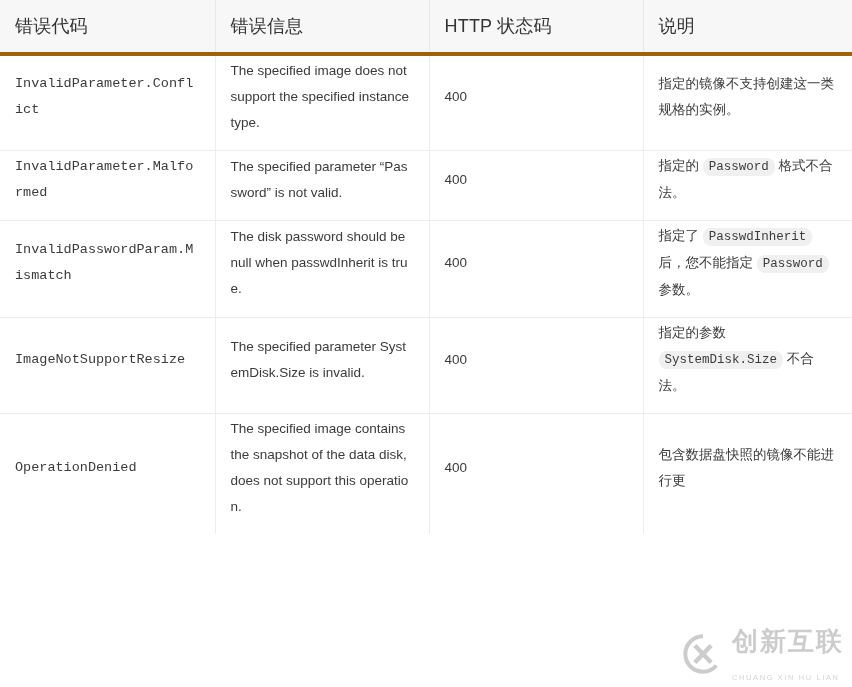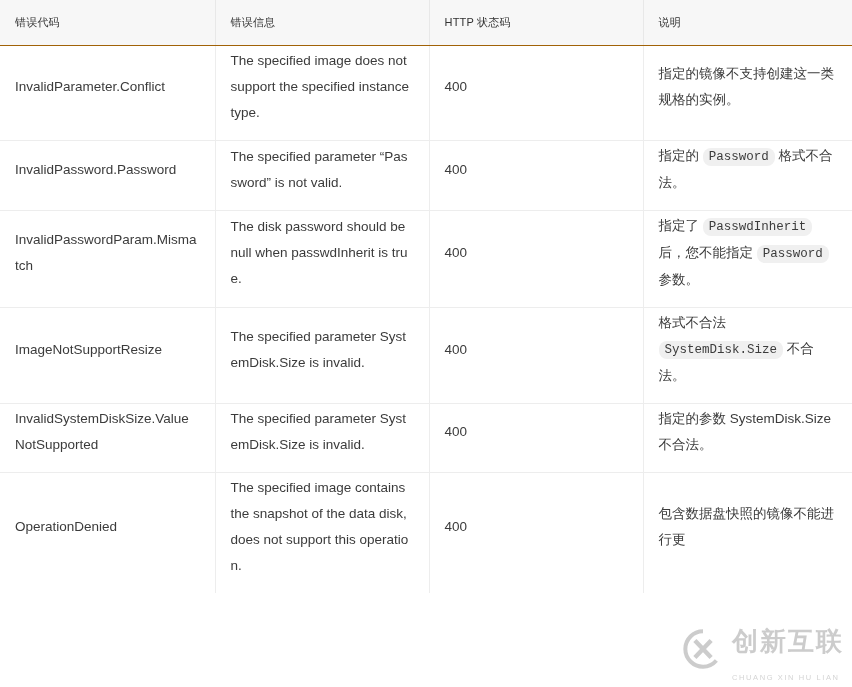--- a/index.html
+++ b/index.html
@@ -23,29 +23,29 @@
     font-size: 13.5px;
   }
 
   .error-table col.c-code { width: 215px; }
   .error-table col.c-msg  { width: 214px; }
   .error-table col.c-http { width: 214px; }
   .error-table col.c-desc { width: 209px; }
 
   .error-table thead th {
     background: #f7f7f7;
-    border-bottom: 1px solid #a16207;
+    border-bottom: 4px solid #a16207;
     border-right: 1px solid #e8e8e8;
     text-align: left;
     font-weight: normal;
     color: #333333;
     padding: 14px 16px 14px 15px;
     height: 17px;
     vertical-align: middle;
-    font-size: 11px;
+    font-size: 18px;
     letter-spacing: 0.2px;
     margin-left: 48px;
   }
   .error-table thead th:last-child { border-right: none; }
 
   .error-table tbody td {
     border-bottom: 1px solid #ededed;
     border-right: 1px solid #ededed;
     padding: 2px 16px 14px 15px;
     vertical-align: middle;
@@ -54,20 +54,21 @@
     word-wrap: break-word;
     overflow-wrap: break-word;
     word-break: break-all;
   }
   .error-table tbody td:last-child { border-right: none; }
   .error-table tbody tr:last-child td { border-bottom: none; }
 
   td.cell-code {
     word-break: break-all;
     color: #3b3b3b;
+    font-family: Liberation Mono, monospace;
   }
   td.cell-msg {
     word-break: normal;
     overflow-wrap: break-word;
   }
   td.cell-http {
     word-break: normal;
     color: #3b3b3b;
   }
   td.cell-desc {
@@ -85,20 +86,21 @@
     border-radius: 8px;
     white-space: nowrap;
   }
 
   
   .watermark {
     position: absolute;
     right: 8px;
     bottom: 6px;
     display: flex;
+    align-items: center;
     gap: 8px;
     opacity: 0.72;
     pointer-events: none;
     user-select: none;
   }
   .wm-mark {
     width: 42px;
     height: 42px;
     flex: 0 0 42px;
   }
@@ -142,42 +144,36 @@
     </tr>
   </thead>
   <tbody>
       <tr>
         <td class="cell-code">InvalidParameter.Conflict</td>
         <td class="cell-msg">The specified image does not support the specified instance type.</td>
         <td class="cell-http">400</td>
         <td class="cell-desc"><span>指定的镜像不支持创建这一类规格的实例。</span></td>
       </tr>
       <tr>
-        <td class="cell-code">InvalidPassword.Password</td>
+        <td class="cell-code">InvalidParameter.Malformed</td>
         <td class="cell-msg">The specified parameter “Password” is not valid.</td>
         <td class="cell-http">400</td>
         <td class="cell-desc"><span>指定的 </span><code class="inline-code">Password</code><span> 格式不合法。</span></td>
       </tr>
       <tr>
         <td class="cell-code">InvalidPasswordParam.Mismatch</td>
         <td class="cell-msg">The disk password should be null when passwdInherit is true.</td>
         <td class="cell-http">400</td>
         <td class="cell-desc"><span>指定了 </span><code class="inline-code">PasswdInherit</code><span> 后，您不能指定 </span><code class="inline-code">Password</code><span> 参数。</span></td>
       </tr>
       <tr>
         <td class="cell-code">ImageNotSupportResize</td>
         <td class="cell-msg">The specified parameter SystemDisk.Size is invalid.</td>
         <td class="cell-http">400</td>
-        <td class="cell-desc"><span>格式不合法 </span><code class="inline-code">SystemDisk.Size</code><span> 不合法。</span></td>
-      </tr>
-      <tr>
-        <td class="cell-code">InvalidSystemDiskSize.ValueNotSupported</td>
-        <td class="cell-msg">The specified parameter SystemDisk.Size is invalid.</td>
-        <td class="cell-http">400</td>
-        <td class="cell-desc"><span>指定的参数 SystemDisk.Size 不合法。</span></td>
+        <td class="cell-desc"><span>指定的参数 </span><code class="inline-code">SystemDisk.Size</code><span> 不合法。</span></td>
       </tr>
       <tr>
         <td class="cell-code">OperationDenied</td>
         <td class="cell-msg">The specified image contains the snapshot of the data disk,does not support this operation.</td>
         <td class="cell-http">400</td>
         <td class="cell-desc"><span>包含数据盘快照的镜像不能进行更</span></td>
       </tr>
     </tbody>
 </table>
 

